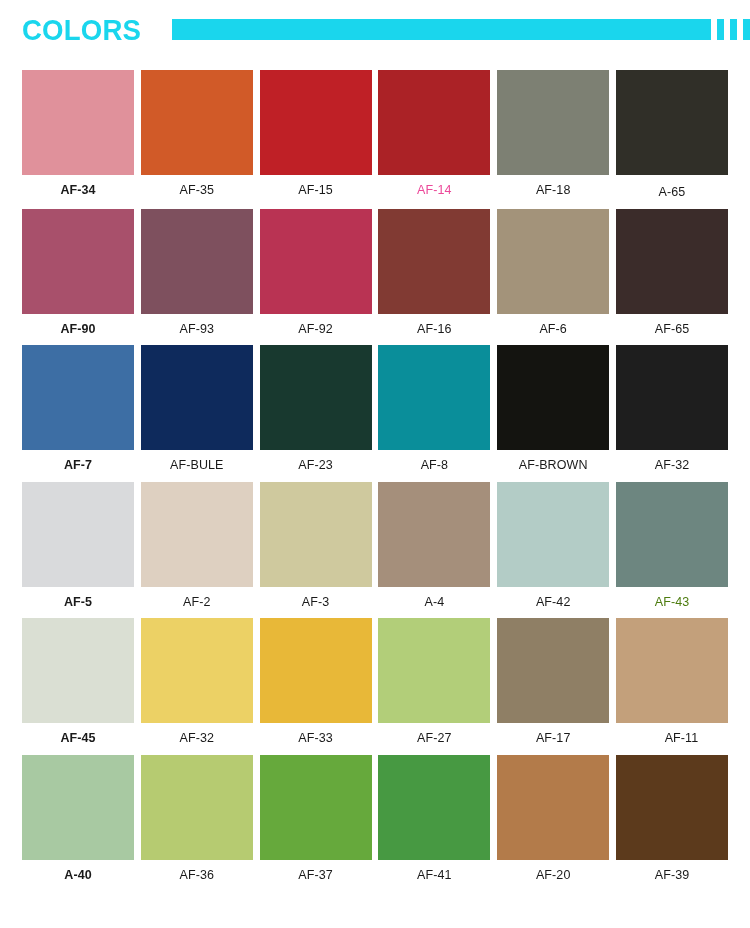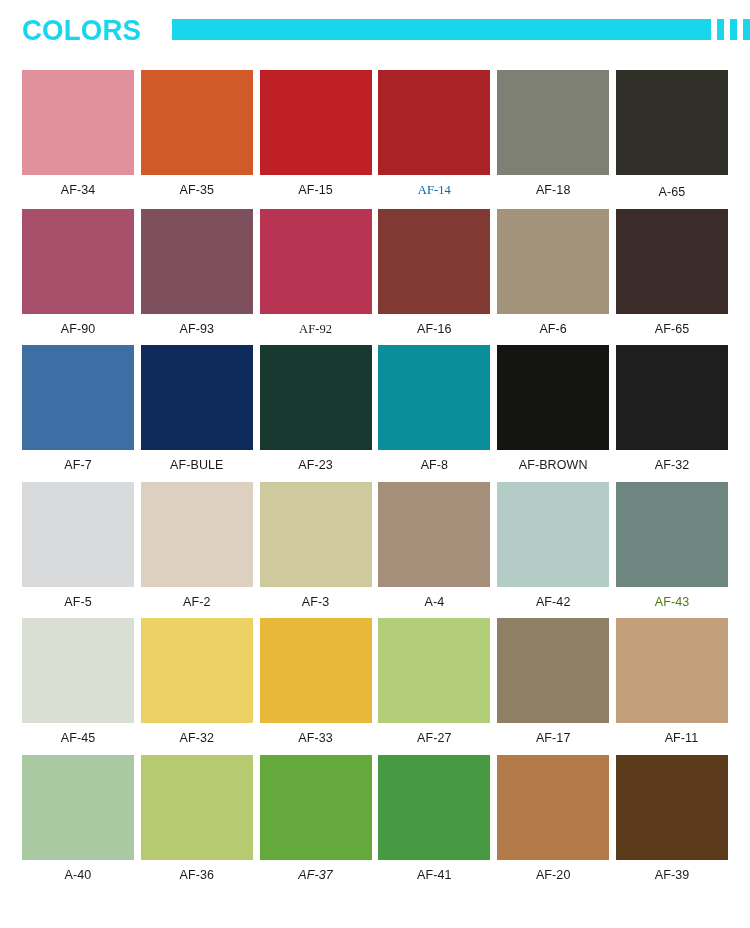--- a/index.html
+++ b/index.html
@@ -76,21 +76,21 @@
   }
   .label {
     font-size: 12.5px;
     color: #1a1a1a;
     margin-top: 9px;
     line-height: 1;
     letter-spacing: 0.1px;
     white-space: nowrap;
   }
   .label.bold {
-    font-weight: normal;
+    font-weight: bold;
   }
 </style>
 </head>
 <body>
 
 <div class="header">
   <div class="header-title" style="color: rgb(26, 214, 237);">COLORS</div>
   <div class="header-bars">
     <div class="header-bar-main" style="background-color: rgb(26, 214, 237);"></div>
   <div class="header-bar-tick" style="background-color: rgb(26, 214, 237);"></div>
@@ -108,21 +108,21 @@
       <div class="cell">
         <div class="swatch" style="background-color: rgb(209, 90, 40);"></div>
         <div class="label" style="color: rgb(26, 26, 26);">AF-35</div>
       </div>
       <div class="cell">
         <div class="swatch" style="background-color: rgb(191, 32, 38);"></div>
         <div class="label" style="color: rgb(26, 26, 26);">AF-15</div>
       </div>
       <div class="cell">
         <div class="swatch" style="background-color: rgb(171, 34, 38);"></div>
-        <div class="label" style="color: #0369a1; font-family: Liberation Serif, serif;">AF-14</div>
+        <div class="label" style="color: #ec4899;">AF-14</div>
       </div>
       <div class="cell">
         <div class="swatch" style="background-color: rgb(125, 128, 115);"></div>
         <div class="label" style="color: rgb(26, 26, 26);">AF-18</div>
       </div>
       <div class="cell">
         <div class="swatch" style="background-color: rgb(48, 47, 40);"></div>
         <div class="label" style="color: rgb(26, 26, 26); margin-top: 11px;">A-65</div>
       </div>
     </div>
@@ -130,21 +130,21 @@
       <div class="cell">
         <div class="swatch" style="background-color: rgb(168, 80, 107);"></div>
         <div class="label bold" style="color: rgb(26, 26, 26);">AF-90</div>
       </div>
       <div class="cell">
         <div class="swatch" style="background-color: rgb(126, 80, 94);"></div>
         <div class="label" style="color: rgb(26, 26, 26);">AF-93</div>
       </div>
       <div class="cell">
         <div class="swatch" style="background-color: rgb(185, 51, 83);"></div>
-        <div class="label" style="color: rgb(26, 26, 26); font-family: Liberation Serif, serif;">AF-92</div>
+        <div class="label" style="color: rgb(26, 26, 26);">AF-92</div>
       </div>
       <div class="cell">
         <div class="swatch" style="background-color: rgb(129, 58, 51);"></div>
         <div class="label" style="color: rgb(26, 26, 26);">AF-16</div>
       </div>
       <div class="cell">
         <div class="swatch" style="background-color: rgb(163, 147, 122);"></div>
         <div class="label" style="color: rgb(26, 26, 26);">AF-6</div>
       </div>
       <div class="cell">
@@ -234,21 +234,21 @@
       <div class="cell">
         <div class="swatch" style="background-color: rgb(168, 201, 162);"></div>
         <div class="label bold" style="color: rgb(26, 26, 26);">A-40</div>
       </div>
       <div class="cell">
         <div class="swatch" style="background-color: rgb(182, 203, 113);"></div>
         <div class="label" style="color: rgb(26, 26, 26);">AF-36</div>
       </div>
       <div class="cell">
         <div class="swatch" style="background-color: rgb(102, 169, 60);"></div>
-        <div class="label" style="color: rgb(26, 26, 26); font-style: italic;">AF-37</div>
+        <div class="label" style="color: rgb(26, 26, 26);">AF-37</div>
       </div>
       <div class="cell">
         <div class="swatch" style="background-color: rgb(71, 153, 66);"></div>
         <div class="label" style="color: rgb(26, 26, 26);">AF-41</div>
       </div>
       <div class="cell">
         <div class="swatch" style="background-color: rgb(179, 123, 74);"></div>
         <div class="label" style="color: rgb(26, 26, 26);">AF-20</div>
       </div>
       <div class="cell">

